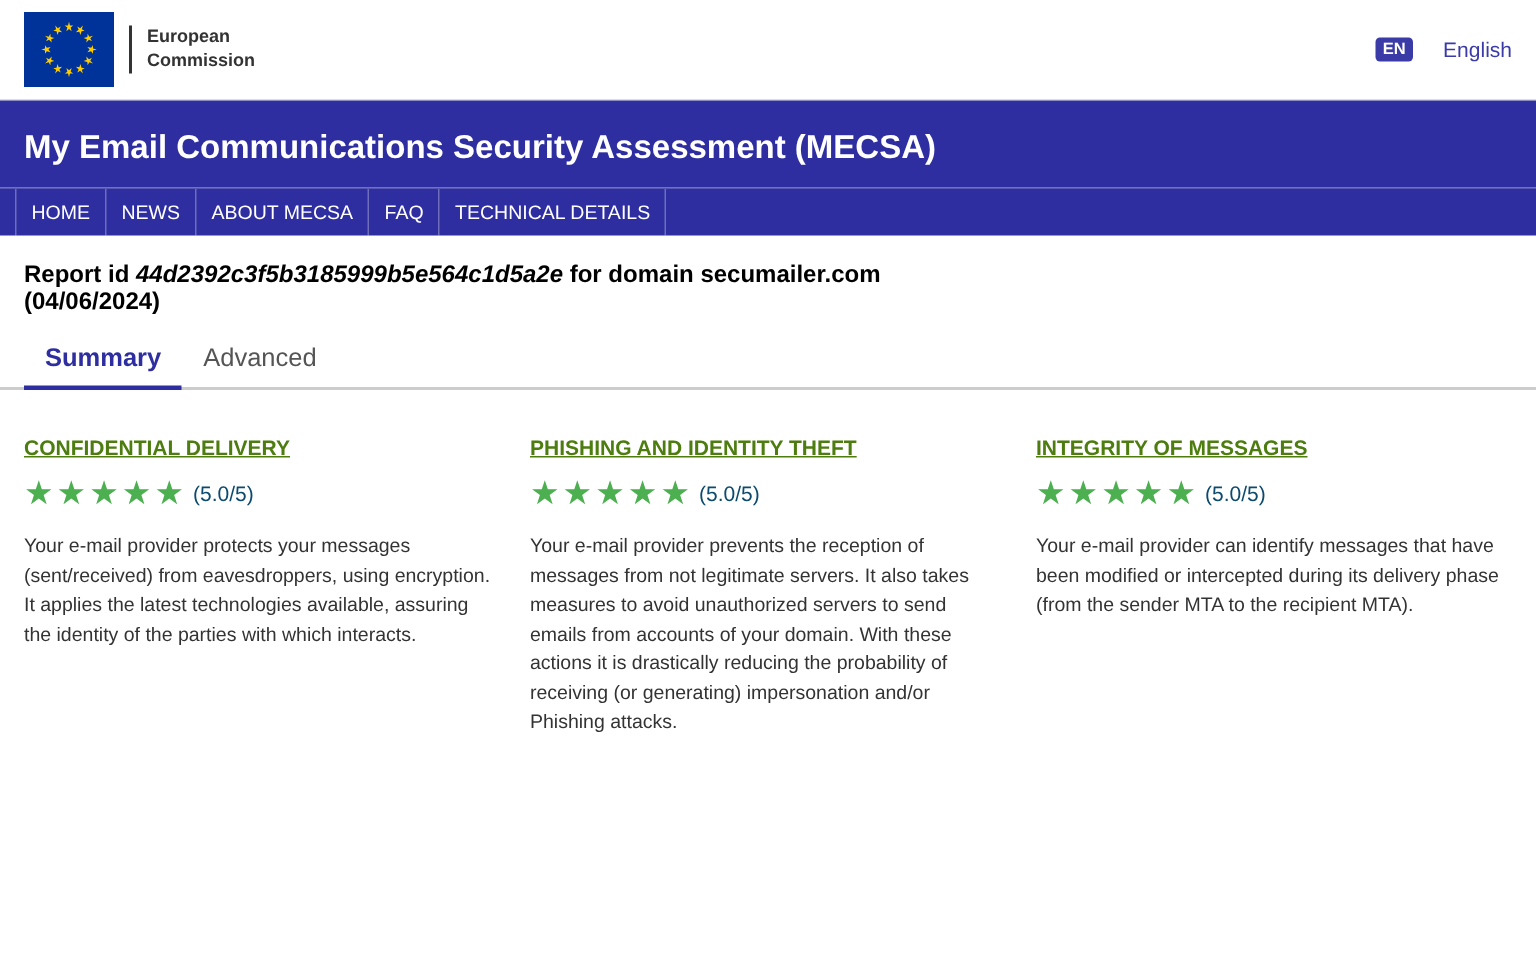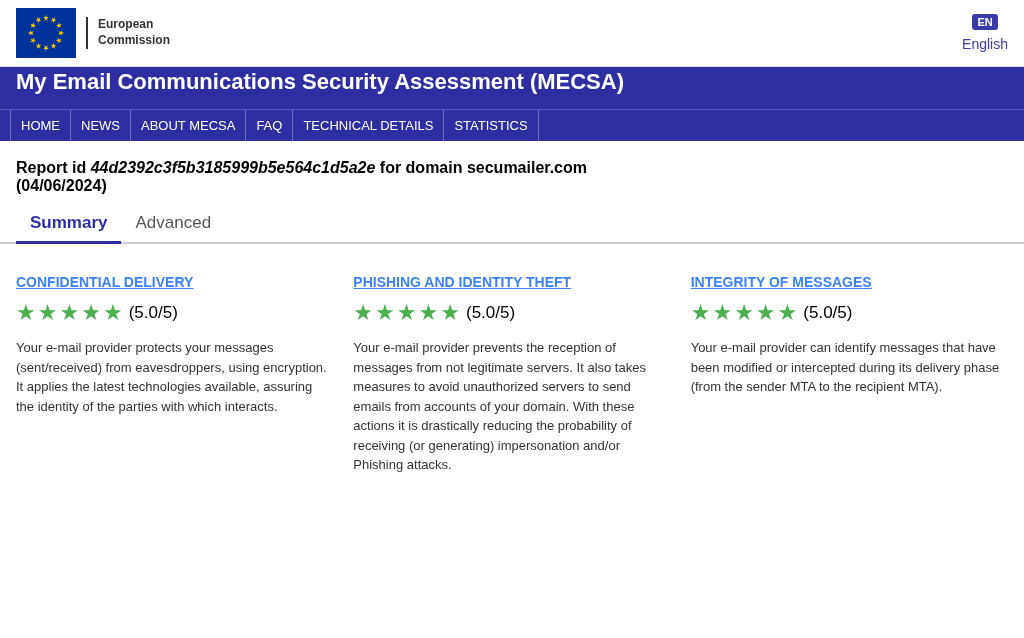--- a/index.html
+++ b/index.html
@@ -26,40 +26,39 @@
     .ec-text {
       font-size: 12px;
       font-weight: bold;
       color: #333;
       border-left: 2px solid #333;
       padding-left: 10px;
       line-height: 1.3;
     }
     .lang-area {
       display: flex;
-      align-items: center;
-      gap: 6px;
+      align-items: flex-start;
+      gap: 20px;
       color: #3b3ba8;
       font-size: 14px;
-      flex-direction: column;
     }
     .lang-badge {
       background: #3b3ba8;
       color: #fff;
       font-size: 11px;
       font-weight: bold;
       padding: 2px 5px;
       border-radius: 3px;
     }
 
     
     .banner {
       background: #2e2ea0;
       color: #fff;
-      padding: 2px 16px 14px 16px;
+      padding: 18px 16px 14px 16px;
     }
     .banner h1 {
       font-size: 22px;
       font-weight: bold;
     }
 
     
     .nav {
       background: #2e2ea0;
       padding: 0 10px;
@@ -112,41 +111,41 @@
     }
 
     
     .cards-grid {
       display: grid;
       grid-template-columns: repeat(3, 1fr);
       gap: 20px;
       padding: 10px 16px 20px 16px;
     }
     .card-title {
-      color: #3b82f6;
+      color: #4d7c0f;
       font-weight: bold;
       font-size: 14px;
       text-transform: uppercase;
       text-decoration: underline;
       margin-bottom: 10px;
       cursor: pointer;
     }
     .stars {
       display: flex;
       align-items: center;
       gap: 2px;
       margin-bottom: 12px;
     }
     .star {
       color: #4caf50;
       font-size: 22px;
     }
     .star-score {
-      font-size: 17px;
-      color: #000000;
+      font-size: 14px;
+      color: #0c4a6e;
       margin-left: 4px;
     }
     .card-desc {
       font-size: 13px;
       color: #333;
       line-height: 1.5;
     }
   </style>
 </head>
 <body>
@@ -187,21 +186,20 @@
 <div class="banner">
   <h1>My Email Communications Security Assessment (MECSA)</h1>
 </div>
 
 <nav class="nav">
   <a href="#">HOME</a>
   <a href="#">NEWS</a>
   <a href="#">ABOUT MECSA</a>
   <a href="#">FAQ</a>
   <a href="#">TECHNICAL DETAILS</a>
-  <a href="#">STATISTICS</a>
 </nav>
 
 <div class="report-header">
   <span>Report id </span><em>44d2392c3f5b3185999b5e564c1d5a2e</em><span> for domain </span><span>secumailer.com</span><br>
   <span>(04/06/2024)</span>
 </div>
 
 <div class="tabs">
   <div class="tab active">Summary</div>
   <div class="tab">Advanced</div>

